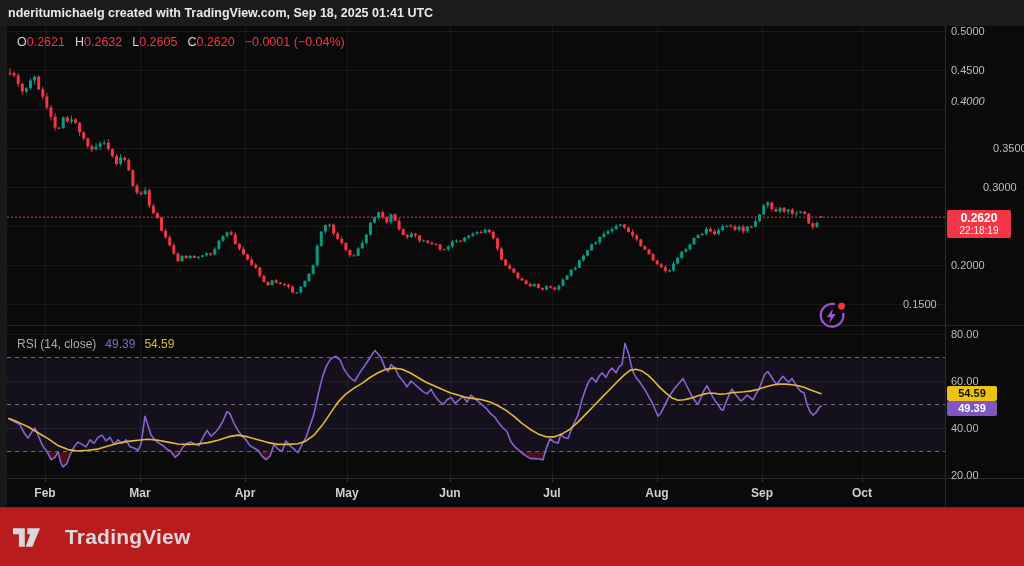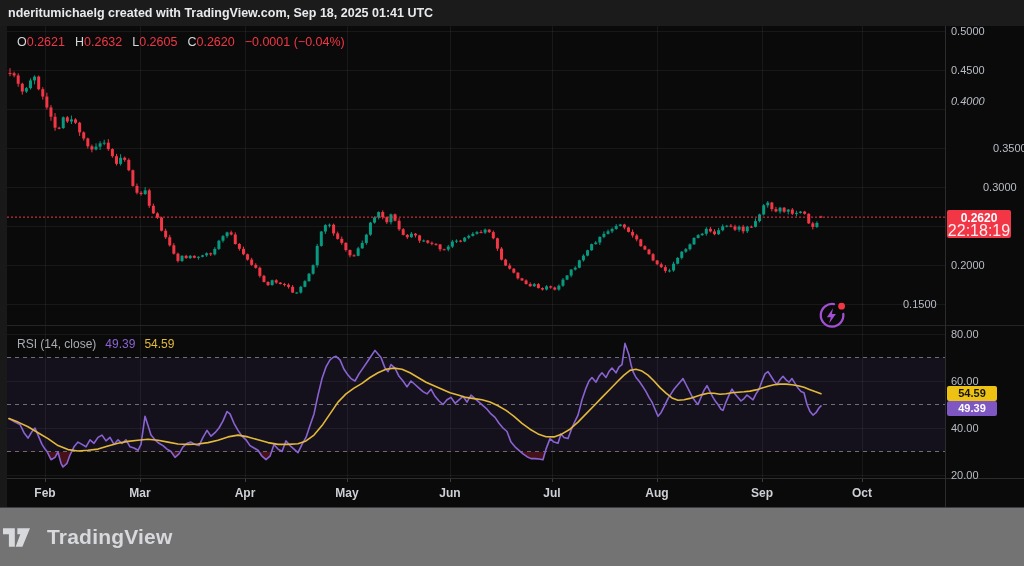--- a/index.html
+++ b/index.html
@@ -20,28 +20,28 @@
   .rsi-legend { position:absolute; left:17px; top:337px; font-size:12px; color:#a9acb3;
             display:flex; gap:9px; z-index:6; white-space:nowrap; }
   .rsi-legend .rsi-val { color:#8a63d2; }
   .rsi-legend .ma-val  { color:#e2b93b; }
   .axis-label { position:absolute; left:951px; font-size:11px; color:#b9bdc5; z-index:4; }
   .month-label { position:absolute; top:486px; transform:translateX(-50%); font-size:12px;
             font-weight:600; color:#ced0d5; z-index:4; }
   .price-badge { position:absolute; left:947px; top:210px; width:64px; height:28px; background:#f23645;
             border-radius:2px; color:#fff; text-align:center; z-index:6; }
   .price-badge .p  { font-size:12px; font-weight:700; line-height:14px; padding-top:1px; }
-  .price-badge .cd { font-size:16px; line-height:12px; color:rgba(255,255,255,0.92); }
+  .price-badge .cd { font-size:10px; line-height:12px; color:rgba(255,255,255,0.92); }
   .rsi-badge { position:absolute; left:947px; width:50px; height:15px; border-radius:2px;
             font-size:11px; font-weight:700; text-align:center; line-height:15px; z-index:6; }
   .rsi-badge.ma  { top:386px; background:#eec213; color:#141414; }
   .rsi-badge.rsi { top:401px; background:#7e57c2; color:#fff; }
   .boost-btn { position:absolute; left:816px; top:299px; width:32px; height:32px; cursor:pointer; z-index:6; }
-  .bottombar { position:absolute; left:0; top:507px; width:1024px; height:59px; background:#737373;
-            border-top:1px solid #3a3d43; display:flex; align-items:center; padding-left:3px; gap:17px; z-index:5; }
+  .bottombar { position:absolute; left:0; top:507px; width:1024px; height:59px; background:#b91c1c;
+            border-top:1px solid #3a3d43; display:flex; align-items:center; padding-left:13px; gap:25px; z-index:5; }
   .brand { font-size:21px; font-weight:700; color:#d7d9dd; letter-spacing:0.2px; }
 </style>
 </head>
 <body>
 
 <div class="screen">
 
   <div class="chart-area">
     <svg id="plot-svg" width="1024" height="566">
         <rect x="0" y="26" width="1024" height="481" fill="#0a0a0a"></rect>

